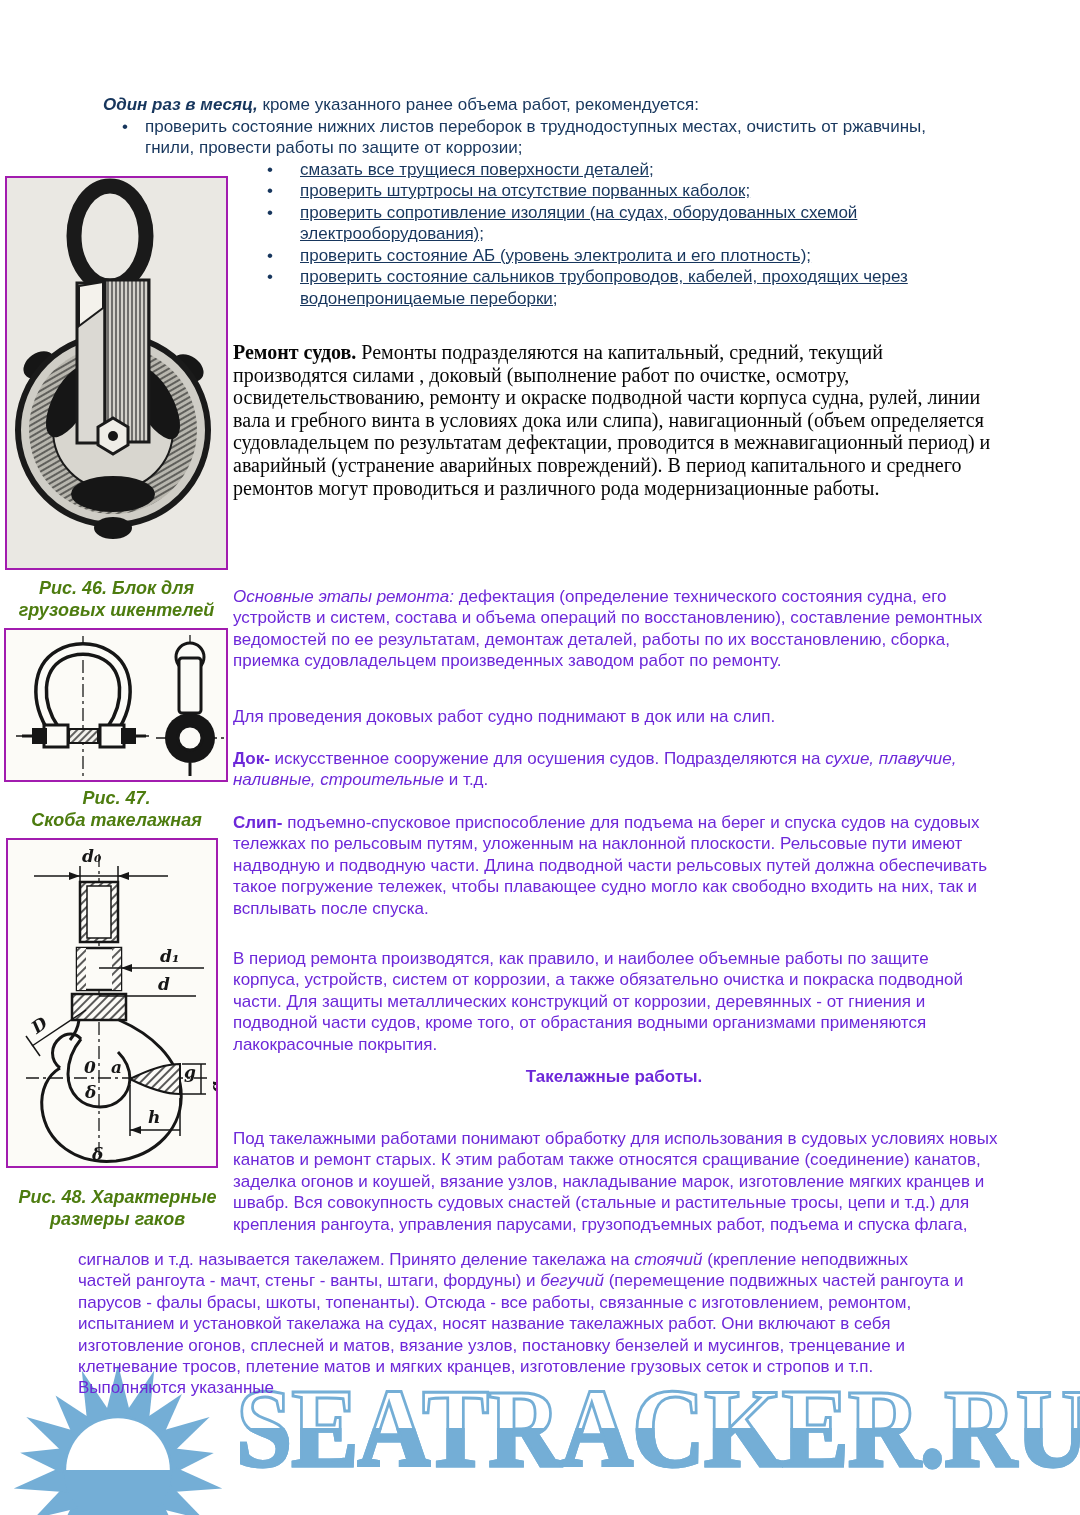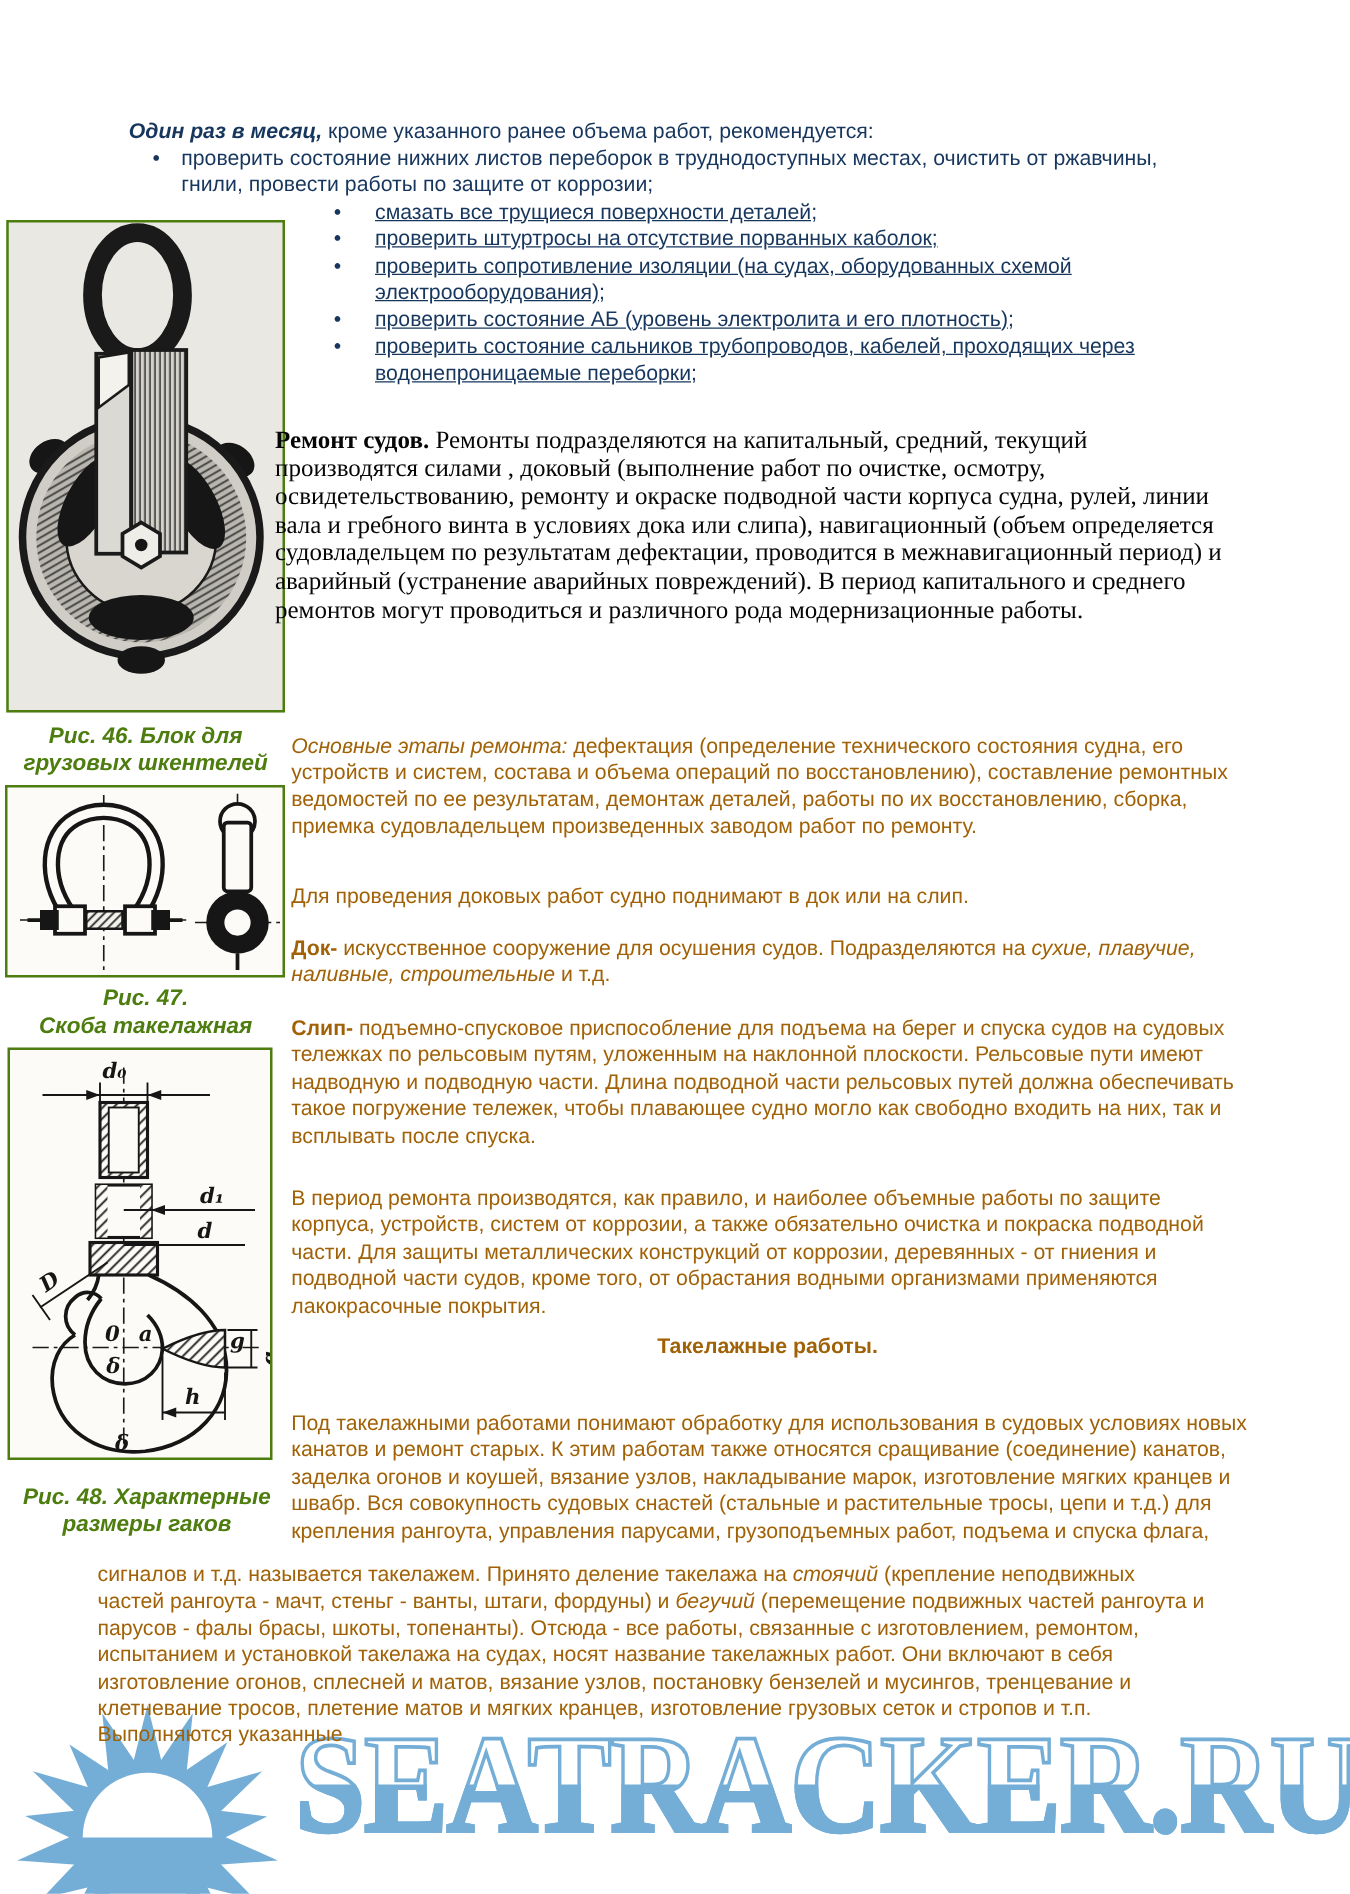--- a/index.html
+++ b/index.html
@@ -1,37 +1,37 @@
 <!DOCTYPE html>
 <html><head>
 <meta charset="utf-8">
 <style>
   html,body{margin:0;padding:0;}
   body{width:1080px;height:1515px;position:relative;background:#ffffff;overflow:hidden;
        font-family:"Liberation Sans",sans-serif;}
   
-  .bluep{position:absolute;color:#a16207;font-size:17px;line-height:21.4px;z-index:2;}
+  .bluep{position:absolute;color:#6d28d9;font-size:17px;line-height:21.4px;z-index:2;}
   .lead-bi{font-weight:bold;font-style:italic;margin-left:25px;}
   .lead-b{font-weight:bold;}
   .lead-i{font-style:italic;}
   .it{font-style:italic;}
   
   .intro{position:absolute;left:78px;top:94px;width:882px;color:#17365D;
          font-size:17px;line-height:21.5px;z-index:2;}
   ul.l1,ul.l2{margin:0;padding:0;list-style:none;}
   ul.l1>li{position:relative;padding-left:67px;}
   ul.l1>li::before{content:"\2022";position:absolute;left:44px;}
   ul.l2>li{position:relative;padding-left:222px;text-decoration:underline;}
   ul.l2>li::before{content:"\2022";position:absolute;left:189px;}
   
-  .remont{position:absolute;left:220px;top:341px;width:760px;color:#060606;
+  .remont{position:absolute;left:233px;top:341px;width:760px;color:#060606;
           font-family:"Liberation Serif",serif;font-size:20px;line-height:22.6px;z-index:2;}
   .remont b{font-weight:bold;}
   
-  .figbox{position:absolute;border:2px solid #4d7c0f;box-sizing:border-box;z-index:2;}
+  .figbox{position:absolute;border:2px solid #a21caf;box-sizing:border-box;z-index:2;}
   .fig46{left:5px;top:176px;width:223px;height:394px;background:#eae8e3;}
   .fig47{left:4px;top:628px;width:224px;height:154px;background:#fcfbf7;}
   .fig48{left:6px;top:838px;width:212px;height:330px;background:#fcfbf7;}
   .figcap{position:absolute;text-align:center;color:#4d7c0f;font-weight:bold;font-style:italic;
           font-size:18px;line-height:22px;z-index:2;}
   .cap46{left:0;top:577px;width:233px;}
   .cap47{left:0;top:787px;width:233px;}
   .cap48{left:0;top:1186px;width:235px;}
   
   .etapy{left:233px;top:586px;width:762px;}

